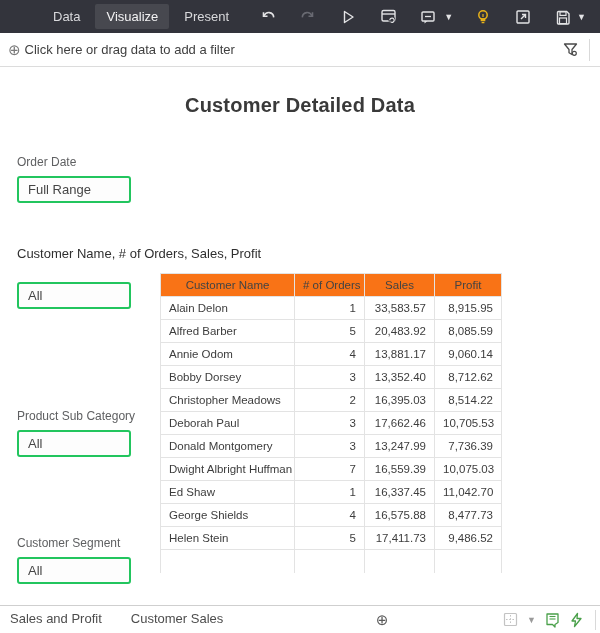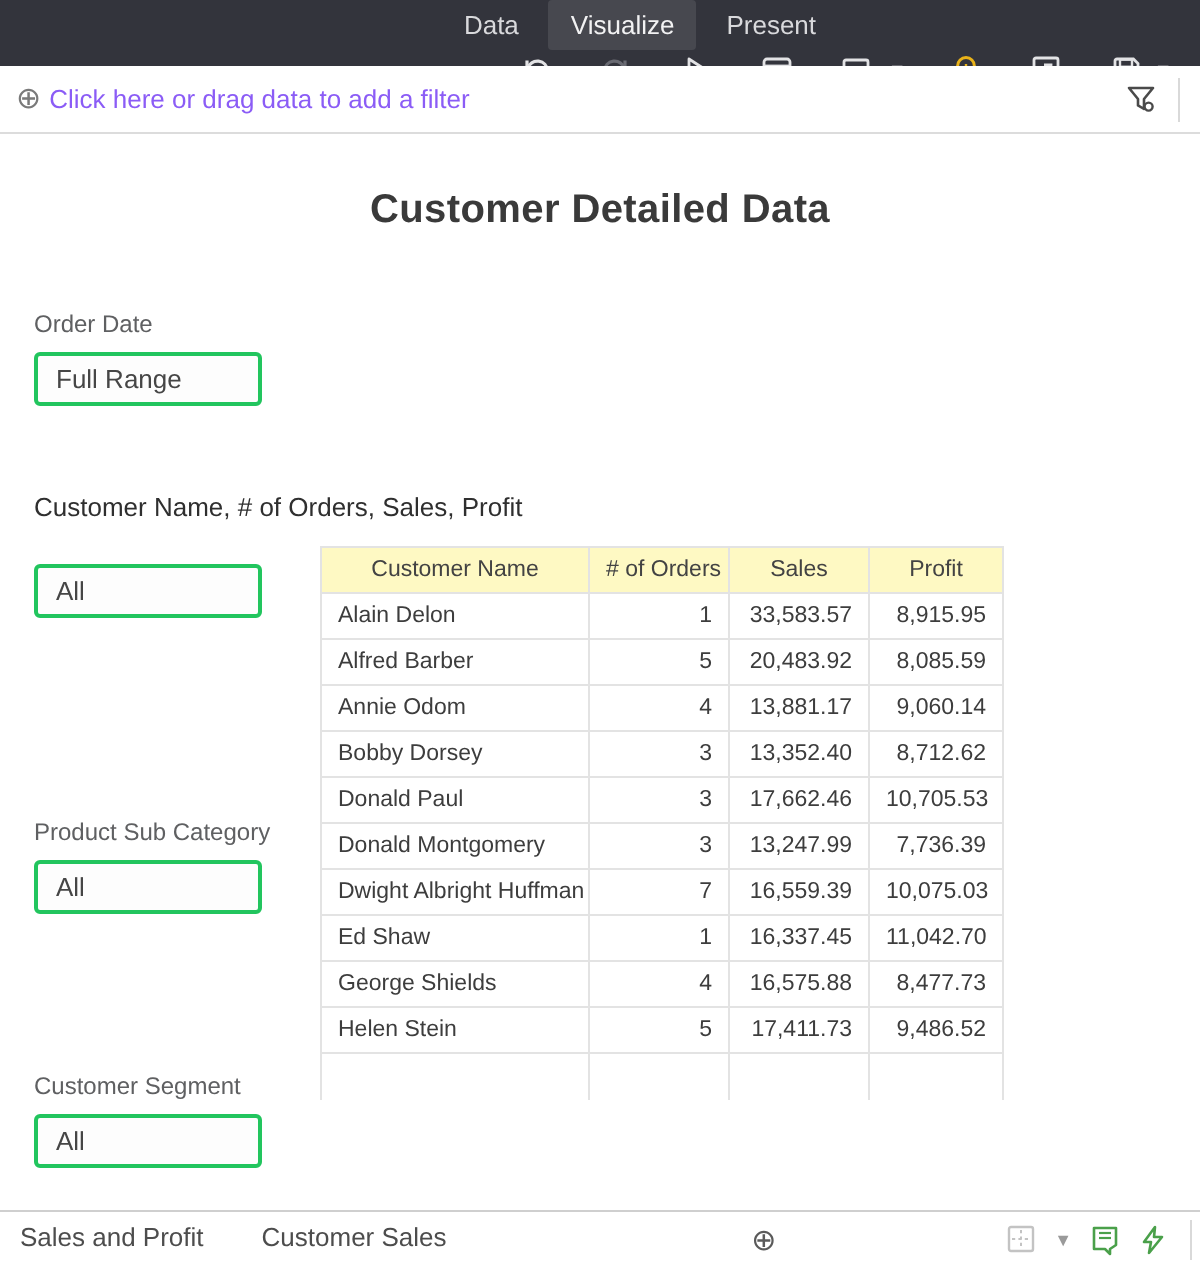--- a/index.html
+++ b/index.html
@@ -5,41 +5,40 @@
   * { box-sizing: border-box; margin: 0; padding: 0; }
   html, body { width: 600px; height: 633px; overflow: hidden; }
   body { font-family: "Liberation Sans", sans-serif; background: #ffffff; }
   .app { position: relative; width: 600px; height: 633px; background: #fff; }
 
   
   .toolbar {
     position: absolute; top: 0; left: 0; right: 0; height: 33px;
     background: #33343c; display: flex; align-items: center;
     color: #e8e8ea;
-    flex-direction: column;
   }
   .tb-tabs { display: flex; align-items: center; margin-left: 40px; height: 100%; }
   .tb-tab {
     font-size: 13px; color: #d9d9dc; padding: 5px 11px; margin: 0 2px;
     border-radius: 2px; cursor: pointer; white-space: nowrap;
   }
   .tb-tab.active { background: #47484f; color: #f2f2f3; }
   .tb-icons { display: flex; align-items: center; margin-left: auto; margin-right: 14px; gap: 20px; }
   .tbi { display: inline-flex; align-items: center; justify-content: center; width: 20px; height: 20px; cursor: pointer; }
   .tbi svg { display: block; }
   .caret { font-size: 9px; color: #e3e3e5; margin-left: -14px; cursor: pointer; }
 
   
   .filterbar {
     position: absolute; top: 33px; left: 0; right: 0; height: 34px;
     background: #ffffff; border-bottom: 1px solid #dcdcdc;
     display: flex; align-items: center; padding: 0 8px;
   }
   .fb-plus { font-size: 15px; color: #7a7a7a; margin-right: 4px; line-height: 1; }
-  .fb-text { font-size: 13px; color: #8b5cf6; flex: 1; cursor: pointer; }
+  .fb-text { font-size: 13px; color: #404040; flex: 1; cursor: pointer; }
   .fb-funnel { margin-right: 10px; cursor: pointer; display: flex; }
   .fb-sep { width: 1px; height: 22px; background: #d9d9d9; margin-right: 2px; }
 
   
   .content { position: absolute; top: 67px; left: 0; right: 0; height: 538px; background: #fff; overflow: hidden; }
   .canvas-title {
     margin-top: 27px; text-align: center; font-size: 20px; font-weight: bold;
     color: #3a3a3a; letter-spacing: .2px;
   }
 
@@ -50,21 +49,21 @@
     height: 27px; border: 2px solid #22c55e; border-radius: 3px; background: #fdfdfd;
     font-size: 13px; color: #464646; display: flex; align-items: center; padding: 0 9px;
     cursor: pointer; white-space: nowrap;
   }
 
   .viz-title { position: absolute; top: 179px; left: 17px; font-size: 13px; color: #2f2f2f; }
 
   .table-wrap { position: absolute; top: 206px; left: 160px; width: 342px; height: 332px; overflow: hidden; }
   table.data { border-collapse: collapse; width: 341px; table-layout: fixed; font-size: 11.5px; color: #3d3d3d; }
   table.data th, table.data td { border: 1px solid #e3e3e3; height: 23px; padding: 0 8px; overflow: hidden; white-space: nowrap; }
-  table.data th { background: #fef9c3; font-weight: normal; color: #434343; text-align: center; font-size: 11.5px; }
+  table.data th { background: #f97316; font-weight: normal; color: #434343; text-align: center; font-size: 11.5px; }
   td.c-name { text-align: left; }
   td.c-num { text-align: right; }
   col.w-name { width: 134px; } col.w-orders { width: 70px; } col.w-sales { width: 70px; } col.w-profit { width: 67px; }
   tr.cut td { border-bottom: none; }
 
   
   .tabbar {
     position: absolute; left: 0; right: 0; bottom: 0; height: 28px;
     background: #fff; border-top: 1px solid #cfcfcf;
     display: flex; align-items: stretch; padding-left: 2px;
@@ -226,21 +225,27 @@
               <td class="c-num">13,881.17</td>
               <td class="c-num">9,060.14</td>
             </tr>
             <tr>
               <td class="c-name">Bobby Dorsey</td>
               <td class="c-num">3</td>
               <td class="c-num">13,352.40</td>
               <td class="c-num">8,712.62</td>
             </tr>
             <tr>
-              <td class="c-name">Donald Paul</td>
+              <td class="c-name">Christopher Meadows</td>
+              <td class="c-num">2</td>
+              <td class="c-num">16,395.03</td>
+              <td class="c-num">8,514.22</td>
+            </tr>
+            <tr>
+              <td class="c-name">Deborah Paul</td>
               <td class="c-num">3</td>
               <td class="c-num">17,662.46</td>
               <td class="c-num">10,705.53</td>
             </tr>
             <tr>
               <td class="c-name">Donald Montgomery</td>
               <td class="c-num">3</td>
               <td class="c-num">13,247.99</td>
               <td class="c-num">7,736.39</td>
             </tr>

